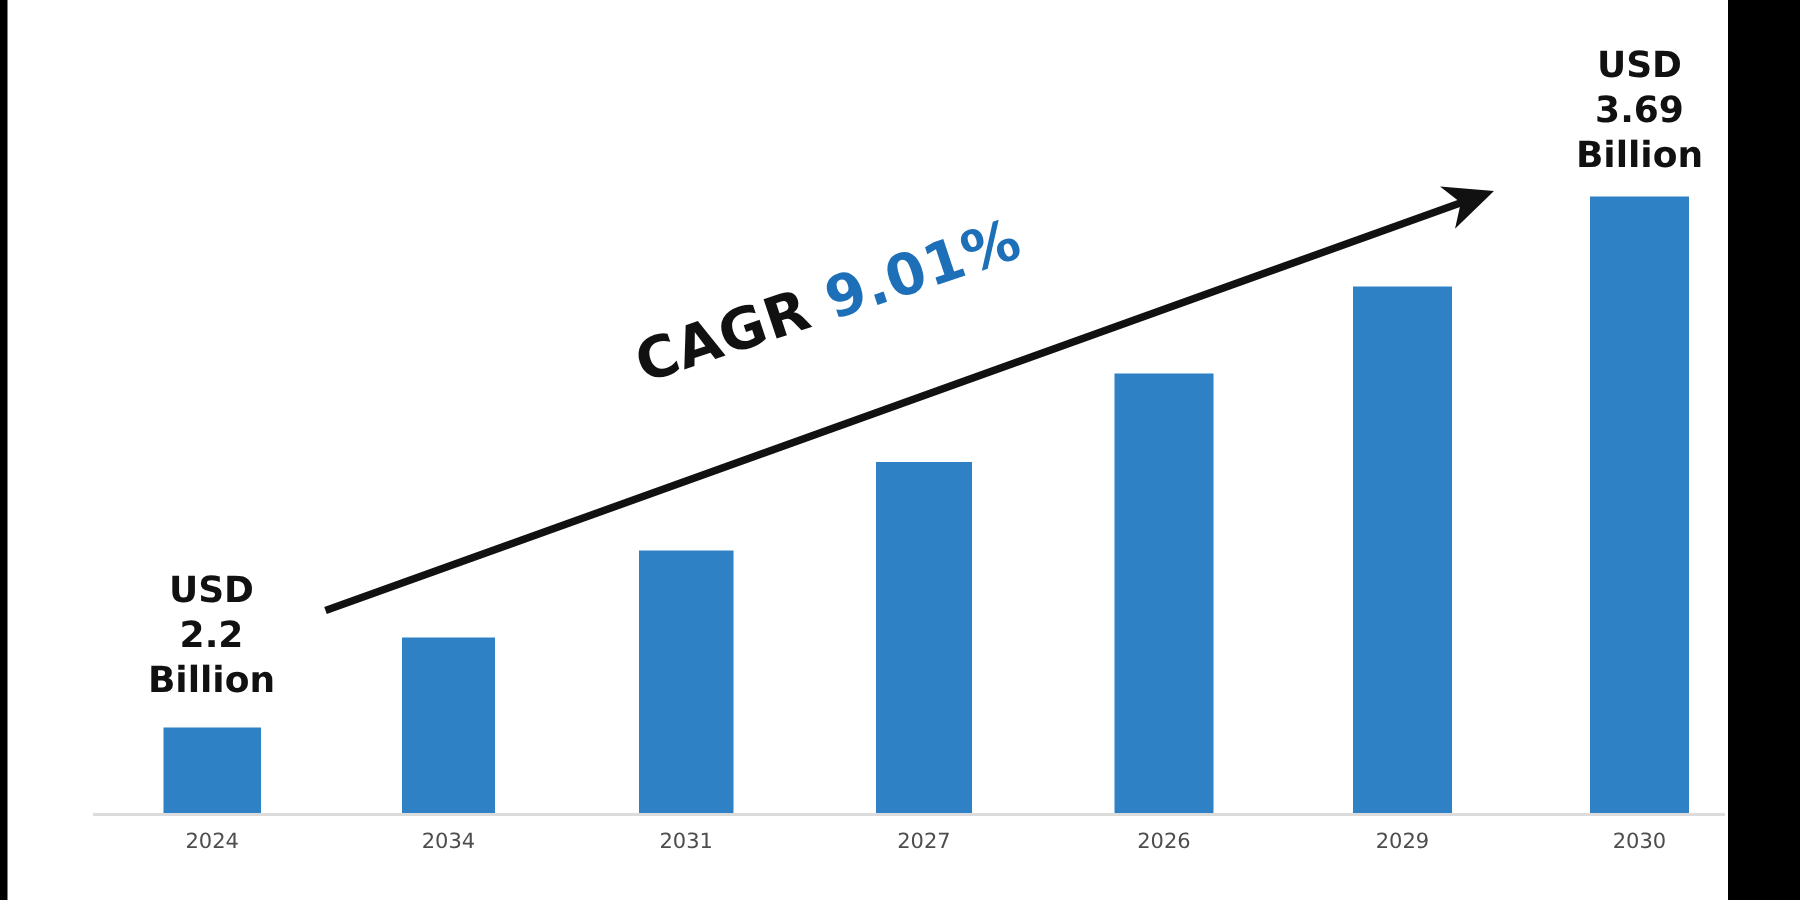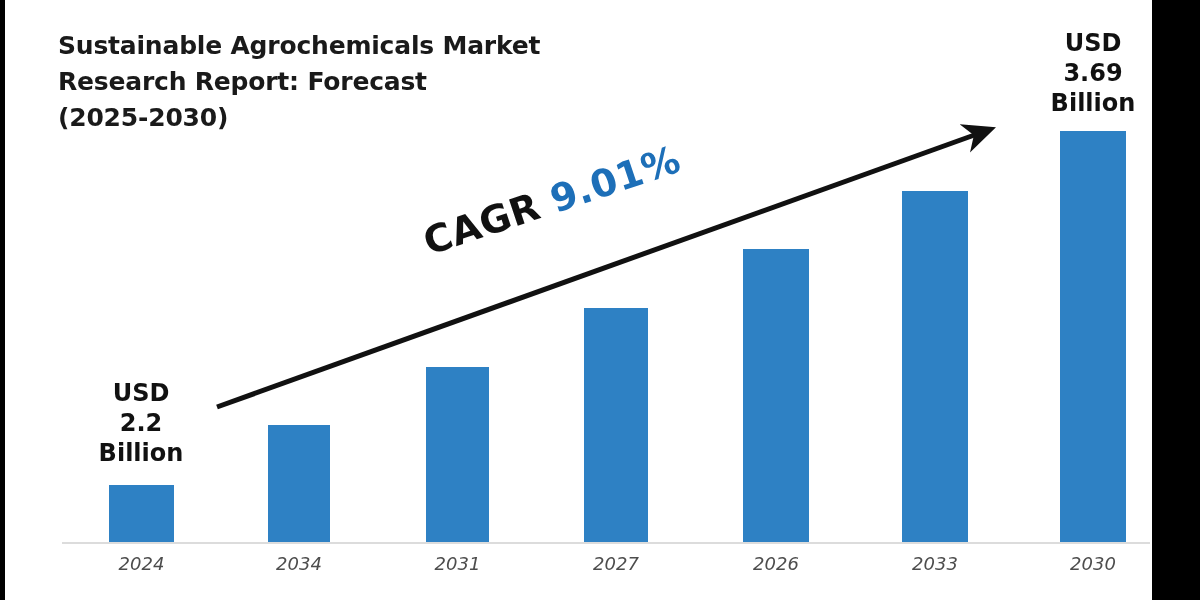--- a/index.html
+++ b/index.html
@@ -60,23 +60,22 @@
     width: 1088px;
     height: 2px;
     background: #dcdcdc;
   }
   .tick-label {
     position: absolute;
     top: 553px;
     width: 120px;
     text-align: center;
     font-family: "DejaVu Sans", sans-serif;
-    font-size: 18px;
+    font-size: 14px;
     color: #4d4d4d;
-    font-style: italic;
   }
 
   
   .callout {
     position: absolute;
     font-family: "DejaVu Sans", sans-serif;
     font-weight: bold;
     font-size: 24px;
     line-height: 30px;
     color: #111111;
@@ -118,42 +117,39 @@
   }
   #cagr-text { color: #111111; }
   #cagr-value { color: #1d6fb8; }
 </style>
 </head>
 <body>
 
 <div id="frame">
   <div id="canvas">
 
-    <div id="title">Sustainable Agrochemicals Market
-Research Report: Forecast
-(2025-2030)</div>
 
     <div id="plot">
 
       <div class="bar" style="left: 104px; width: 65px; top: 485px; height: 57px; background: rgb(46, 129, 196);"></div>
       <div class="bar" style="left: 263px; width: 62px; top: 425px; height: 117px; background: rgb(46, 129, 196);"></div>
       <div class="bar" style="left: 421px; width: 63px; top: 367px; height: 175px; background: rgb(46, 129, 196);"></div>
       <div class="bar" style="left: 579px; width: 64px; top: 308px; height: 234px; background: rgb(46, 129, 196);"></div>
       <div class="bar" style="left: 738px; width: 66px; top: 249px; height: 293px; background: rgb(46, 129, 196);"></div>
       <div class="bar" style="left: 897px; width: 66px; top: 191px; height: 351px; background: rgb(46, 129, 196);"></div>
       <div class="bar" style="left: 1055px; width: 66px; top: 131px; height: 411px; background: rgb(46, 129, 196);"></div>
 
       <div id="axis-line"></div>
 
       <div class="tick-label" style="left: 76.5px;">2024</div>
       <div class="tick-label" style="left: 234px;">2034</div>
       <div class="tick-label" style="left: 392.5px;">2031</div>
       <div class="tick-label" style="left: 551px;">2027</div>
       <div class="tick-label" style="left: 711px;">2026</div>
-      <div class="tick-label" style="left: 870px;">2033</div>
+      <div class="tick-label" style="left: 870px;">2029</div>
       <div class="tick-label" style="left: 1028px;">2030</div>
 
       <svg id="arrow-svg" viewBox="0 0 1147 600">
         <defs>
           <marker id="ah" markerWidth="7" markerHeight="7" refX="3.2" refY="3.1" orient="auto" markerUnits="strokeWidth">
             <path d="M 0 0.1 L 6.6 3.1 L 0 6.1 L 1.9 3.1 Z" fill="#111111"></path>
           </marker>
         </defs>
         <line x1="212" y1="407" x2="975" y2="133" stroke="#111111" stroke-width="5" stroke-linecap="butt" marker-end="url(#ah)"></line>
       </svg>

